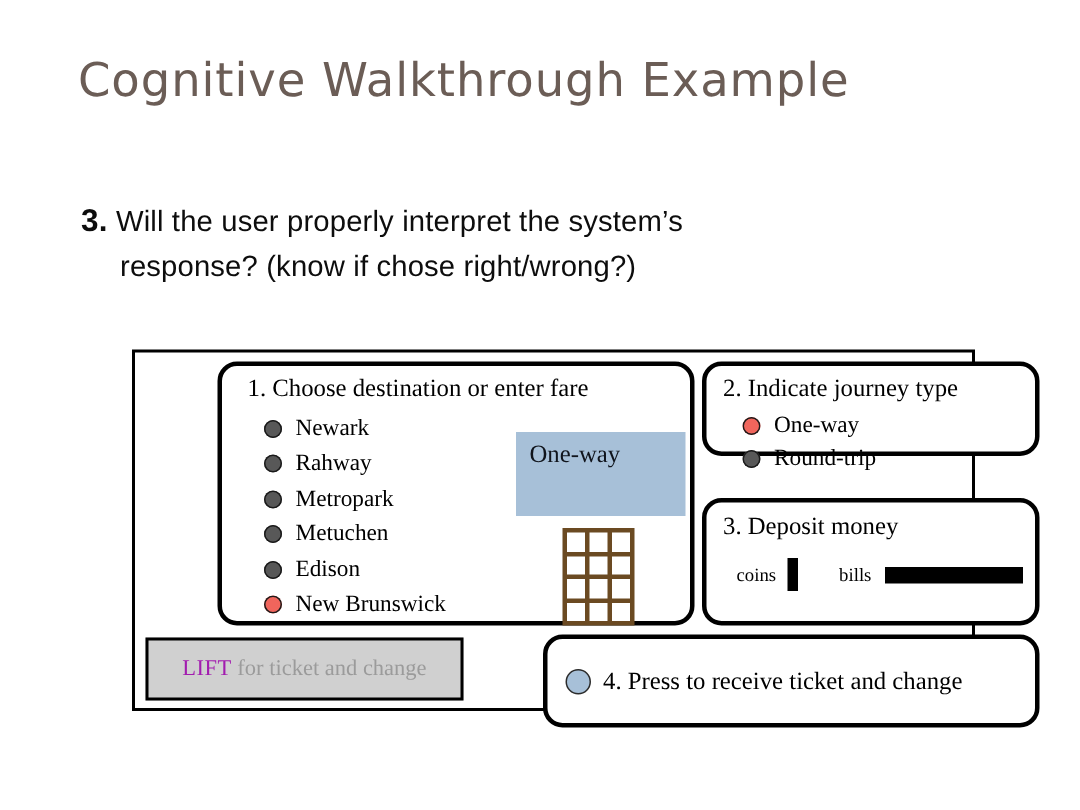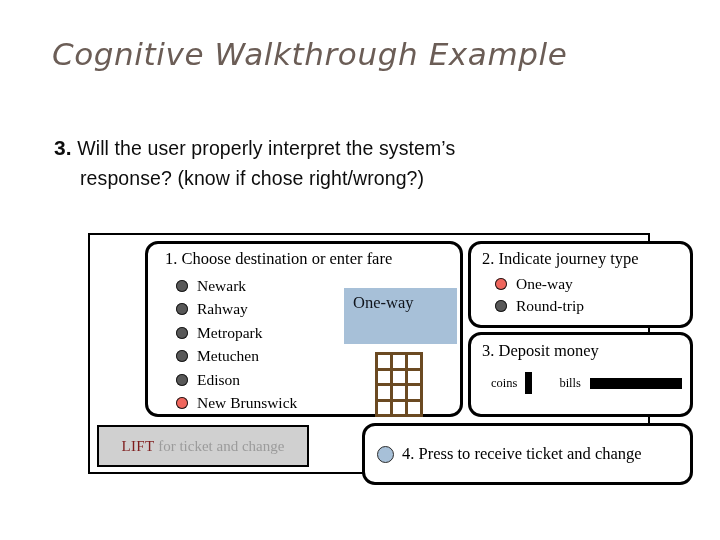--- a/index.html
+++ b/index.html
@@ -19,21 +19,20 @@
   .slide-title {
     position: absolute;
     left: 52px;
     top: 36px;
     font-family: "DejaVu Sans", sans-serif;
     font-size: 31px;
     font-weight: 400;
     letter-spacing: 0.6px;
     color: #6b5d56;
     white-space: nowrap;
-    font-style: italic;
   }
 
   
   .slide-body {
     position: absolute;
     left: 54px;
     top: 133px;
     width: 600px;
     font-family: Liberation Sans, sans-serif;
     font-size: 19.5px;
@@ -165,21 +164,21 @@
   }
   .keypad-key {
     background: #ffffff;
   }
 
   
   .panel-journey {
     left: 330px;
     top: 6px;
     width: 225px;
-    height: 87px;
+    height: 63px;
   }
   .panel-journey .panel-heading {
     position: absolute;
     left: 11px;
     top: 5px;
   }
   .journey-list {
     position: absolute;
     left: 24px;
     top: 29px;
@@ -252,21 +251,21 @@
     align-items: center;
     justify-content: center;
   }
   .lift-text {
     font-family: "Liberation Serif", serif;
     font-size: 15px;
     color: #9b9b9b;
     white-space: nowrap;
   }
   .lift-text .lift-strong {
-    color: #7f1d1d;
+    color: #a21caf;
     letter-spacing: 0.3px;
   }
 
   
   .panel-press {
     left: 224px;
     top: 188px;
     width: 331px;
     height: 62px;
     display: flex;

